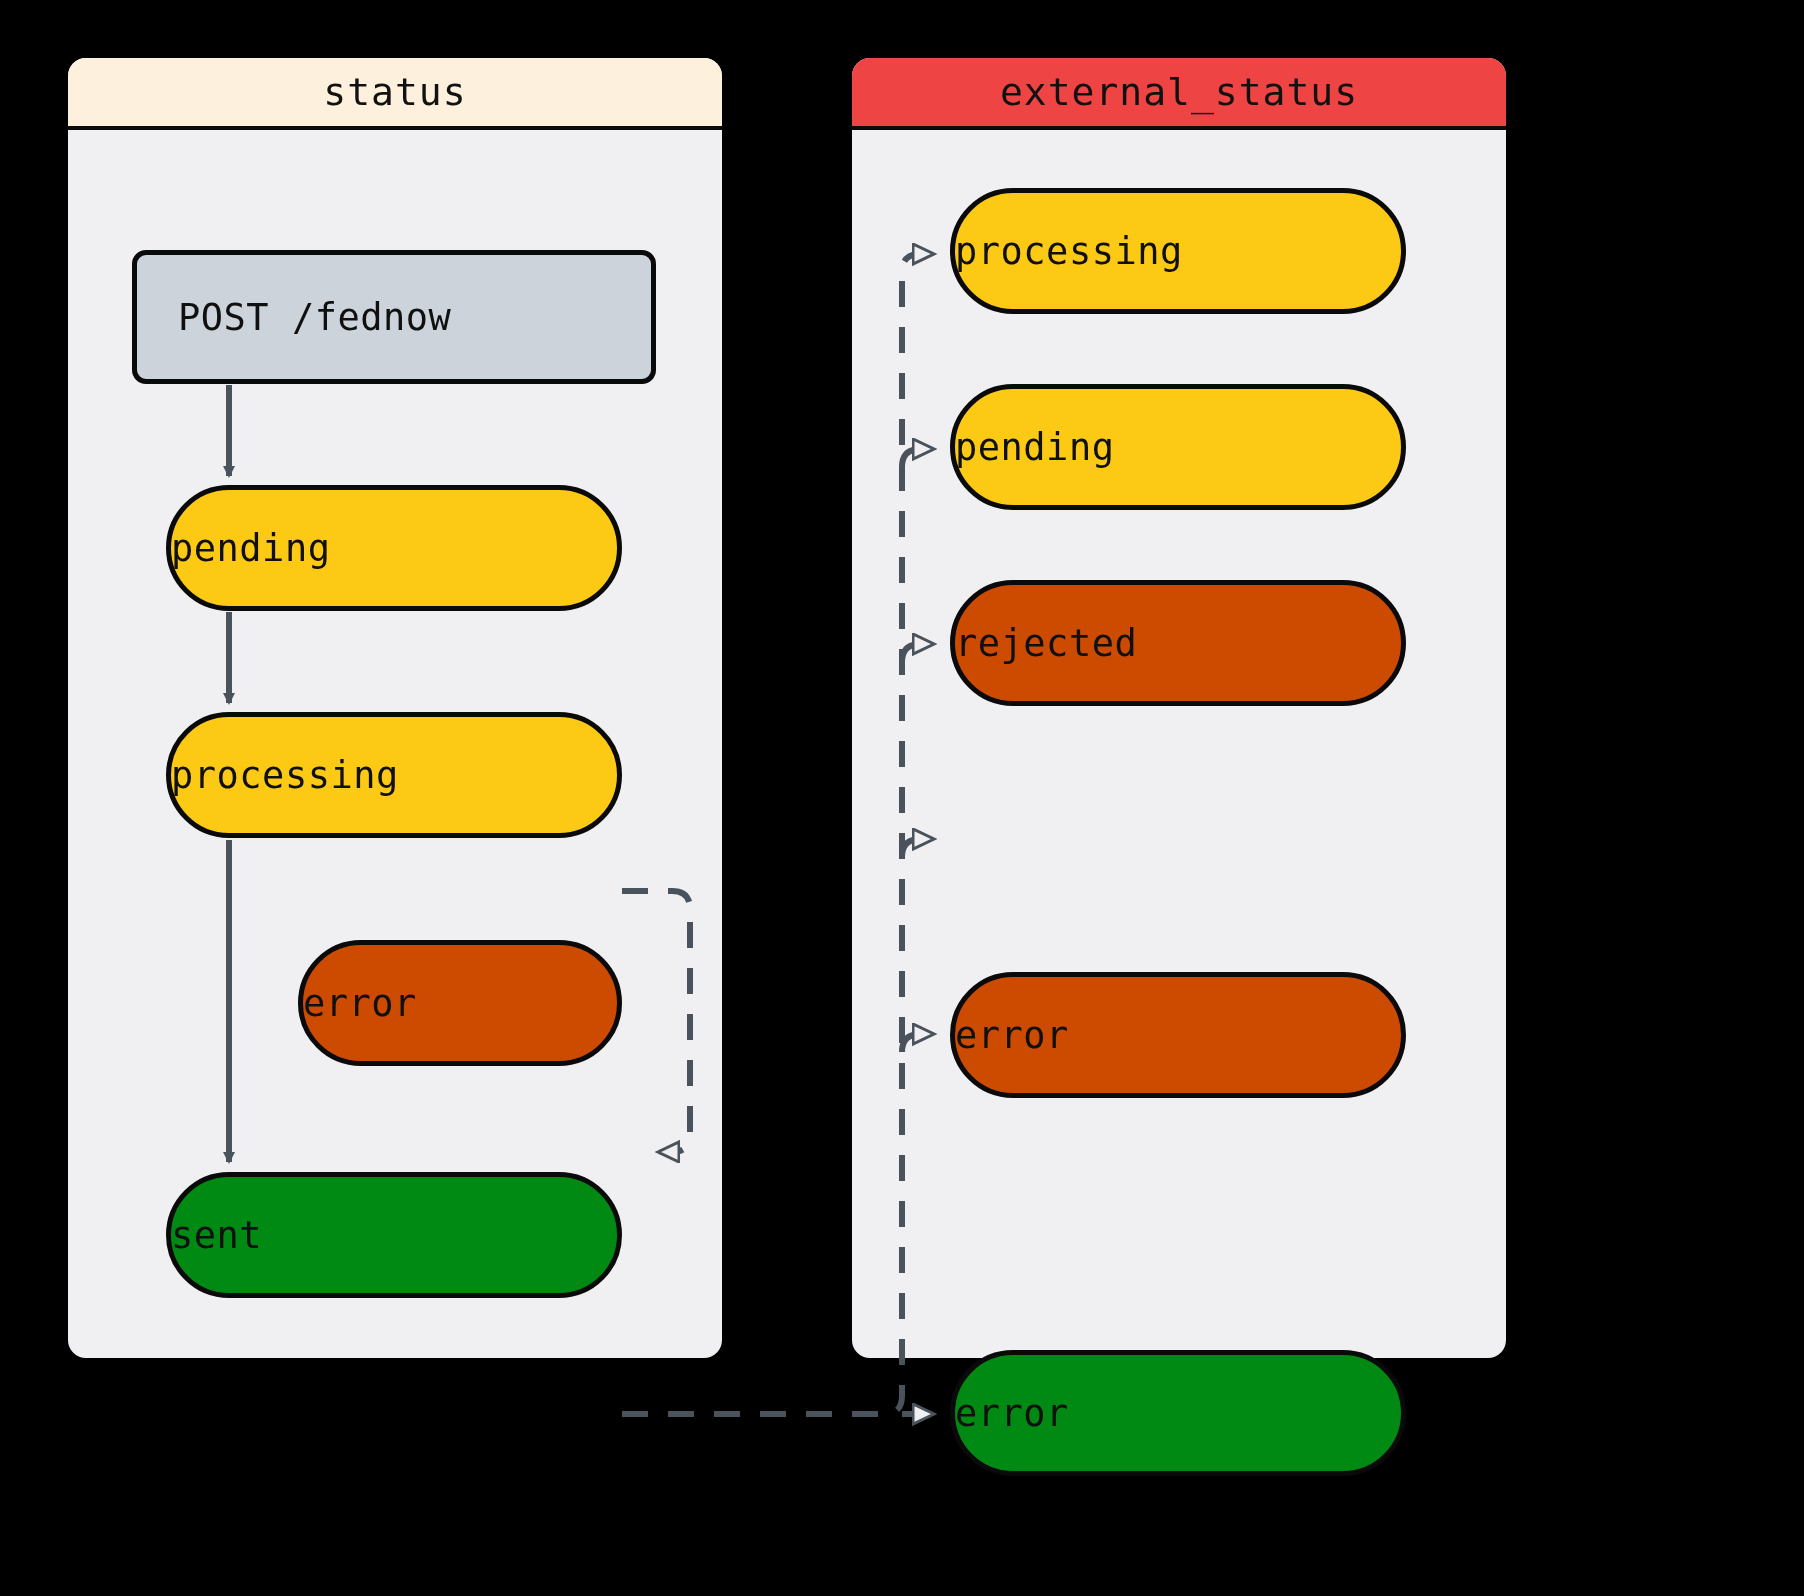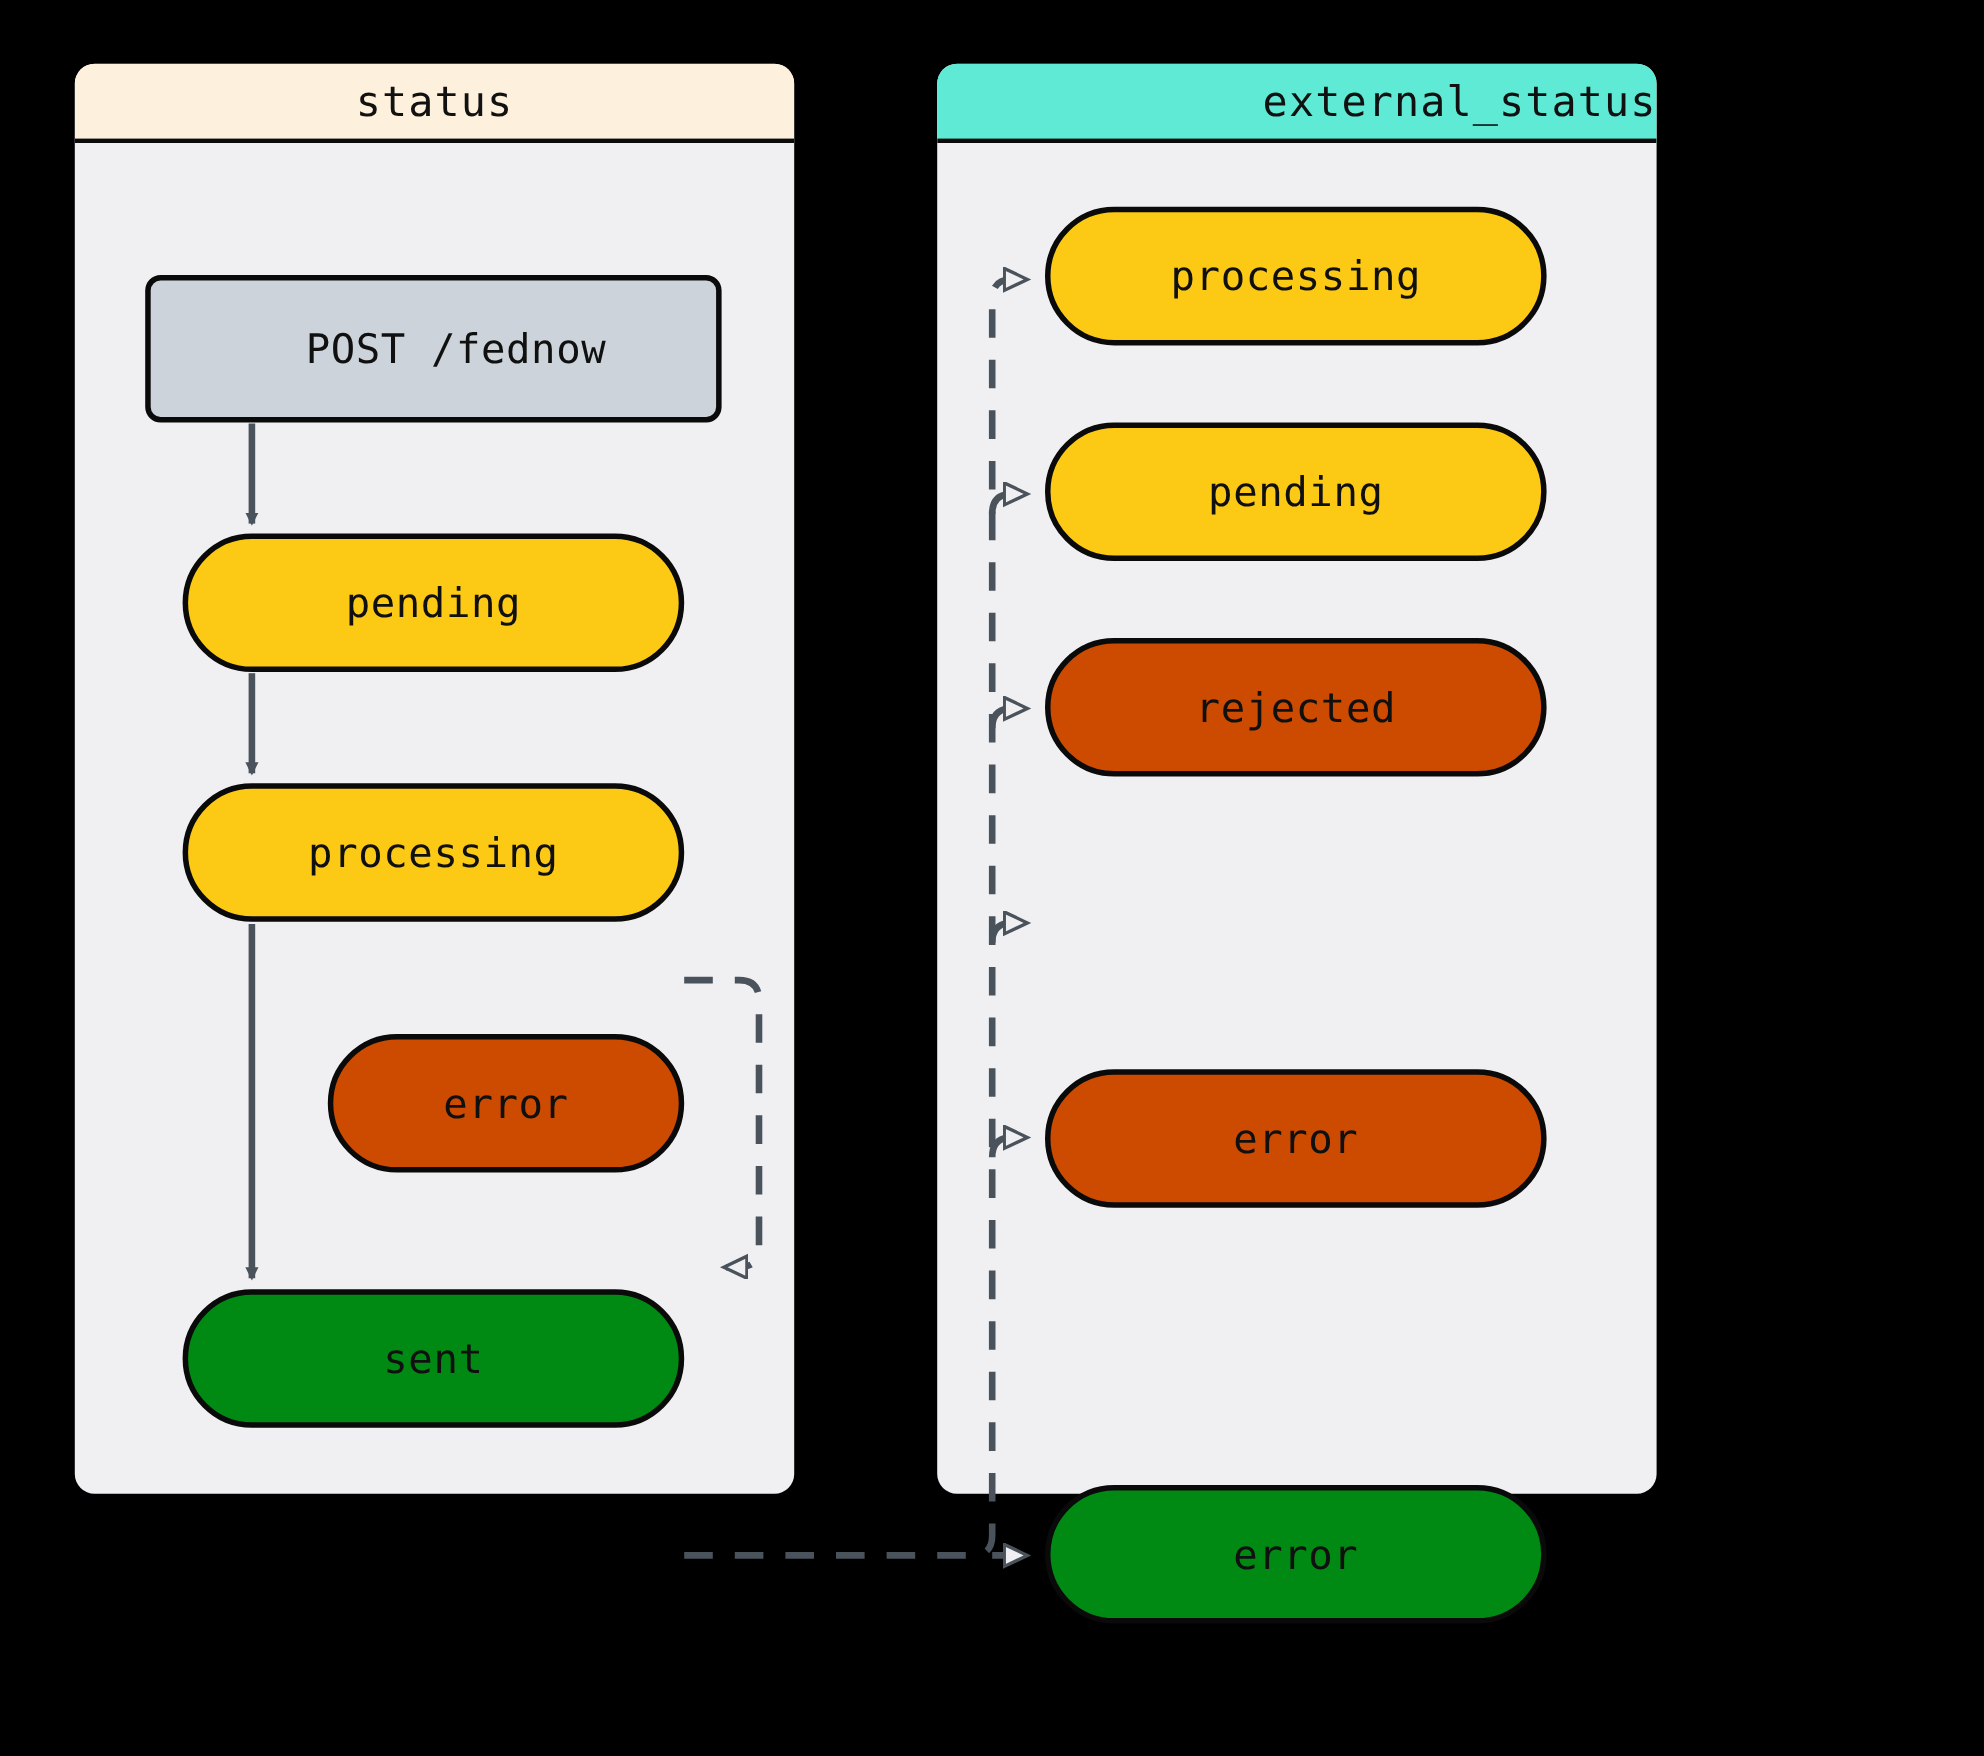--- a/index.html
+++ b/index.html
@@ -6,42 +6,42 @@
   body{width:1804px;height:1596px;position:relative;
        font-family:"DejaVu Sans Mono","Liberation Mono",monospace;}
   #stage{position:absolute;inset:0;width:1804px;height:1596px;}
   svg.layer{position:absolute;left:0;top:0;width:1804px;height:1596px;overflow:visible;}
   .panel{position:absolute;border-radius:18px;background:#F0F0F2;
          box-sizing:border-box;overflow:hidden;}
   .panel-head{height:72px;display:flex;align-items:center;justify-content:center;
               border-bottom:4px solid #0b0b0b;box-sizing:border-box;}
   .panel-title{font-size:38px;color:#111;letter-spacing:1px;}
   .node{position:absolute;box-sizing:border-box;display:flex;
-        align-items:center;justify-content:center;
+        align-items:center;
         border:5px solid #0a0a0a;color:#101010;font-size:37px;letter-spacing:.5px;}
   .pill{border-radius:999px;}
   .rect{border-radius:14px;}
   .n-gray{background:#CCD3DA;}
   .n-yellow{background:#FCC914;}
   .n-rust{background:#CC4B00;}
   .n-green{background:#008A13;}
 </style>
 </head>
 <body>
 
 <div id="stage">
 
   <div class="panel" style="left:68px;top:58px;width:654px;height:1300px;">
     <div class="panel-head" style="background:#FDF0DD;">
       <span class="panel-title">status</span>
     </div>
   </div>
 
   <div class="panel" style="left:852px;top:58px;width:654px;height:1300px;">
-    <div class="panel-head" style="background:#5eead4;justify-content:flex-end;">
+    <div class="panel-head" style="background:#ef4444;">
       <span class="panel-title">external_status</span>
     </div>
   </div>
 
   <svg class="layer" viewBox="0 0 1804 1596">
     <defs>
       <marker id="mk-filled" markerWidth="14" markerHeight="14" refX="10" refY="6" orient="auto" markerUnits="userSpaceOnUse">
         <path d="M0,0 L12,6 L0,12 z" fill="#4A525C"></path>
       </marker>
       <marker id="mk-hollow" markerWidth="26" markerHeight="26" refX="20" refY="11" orient="auto" markerUnits="userSpaceOnUse">

